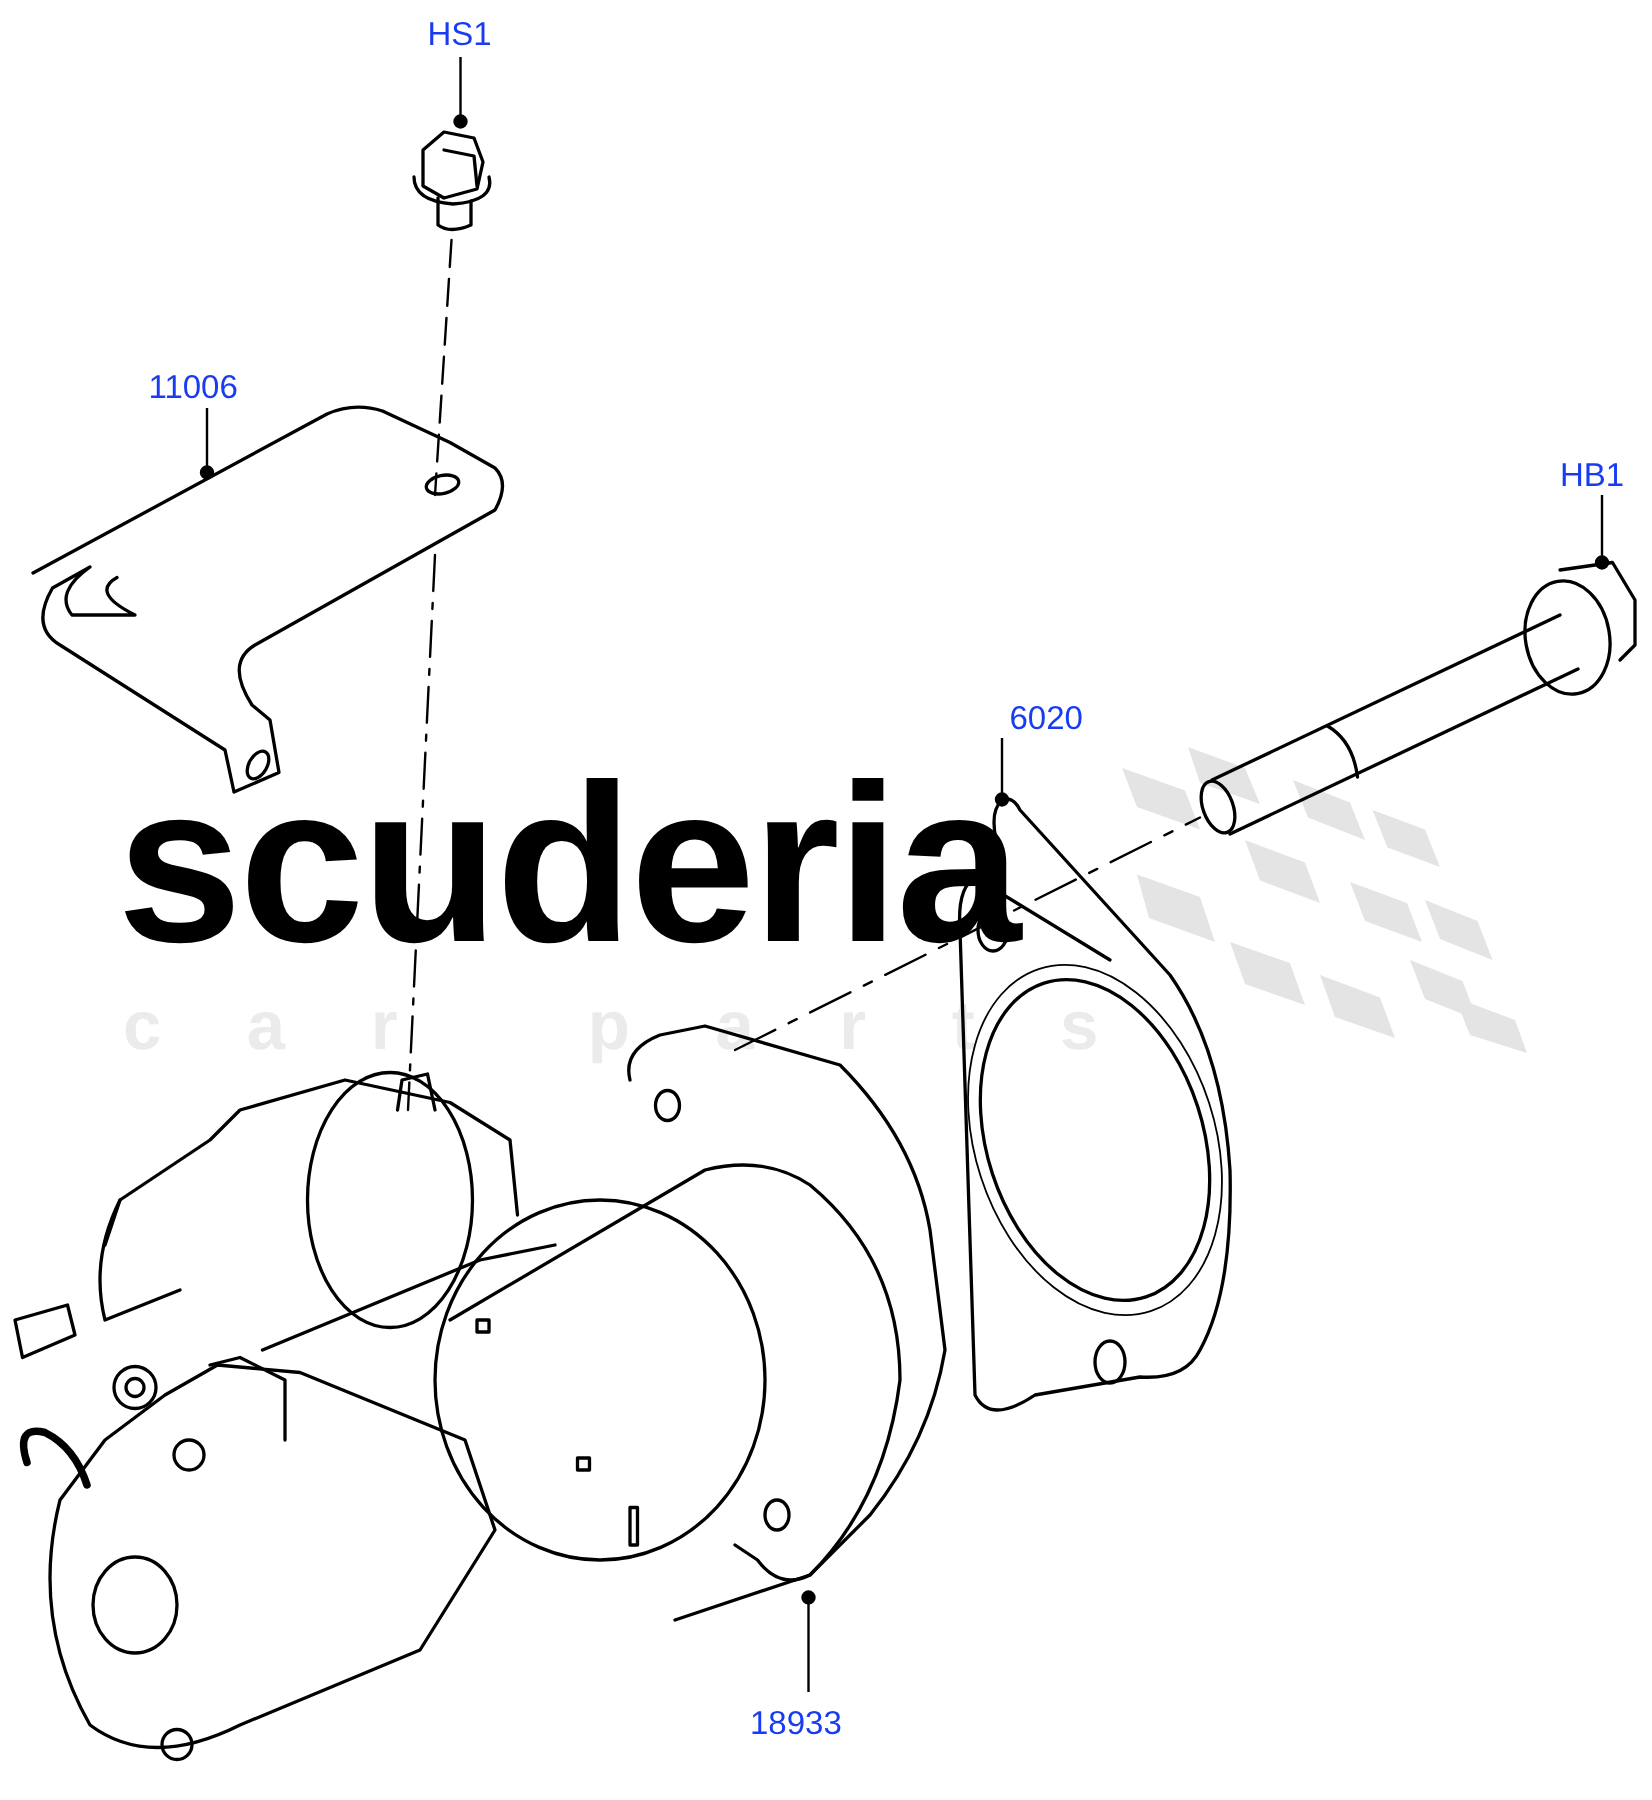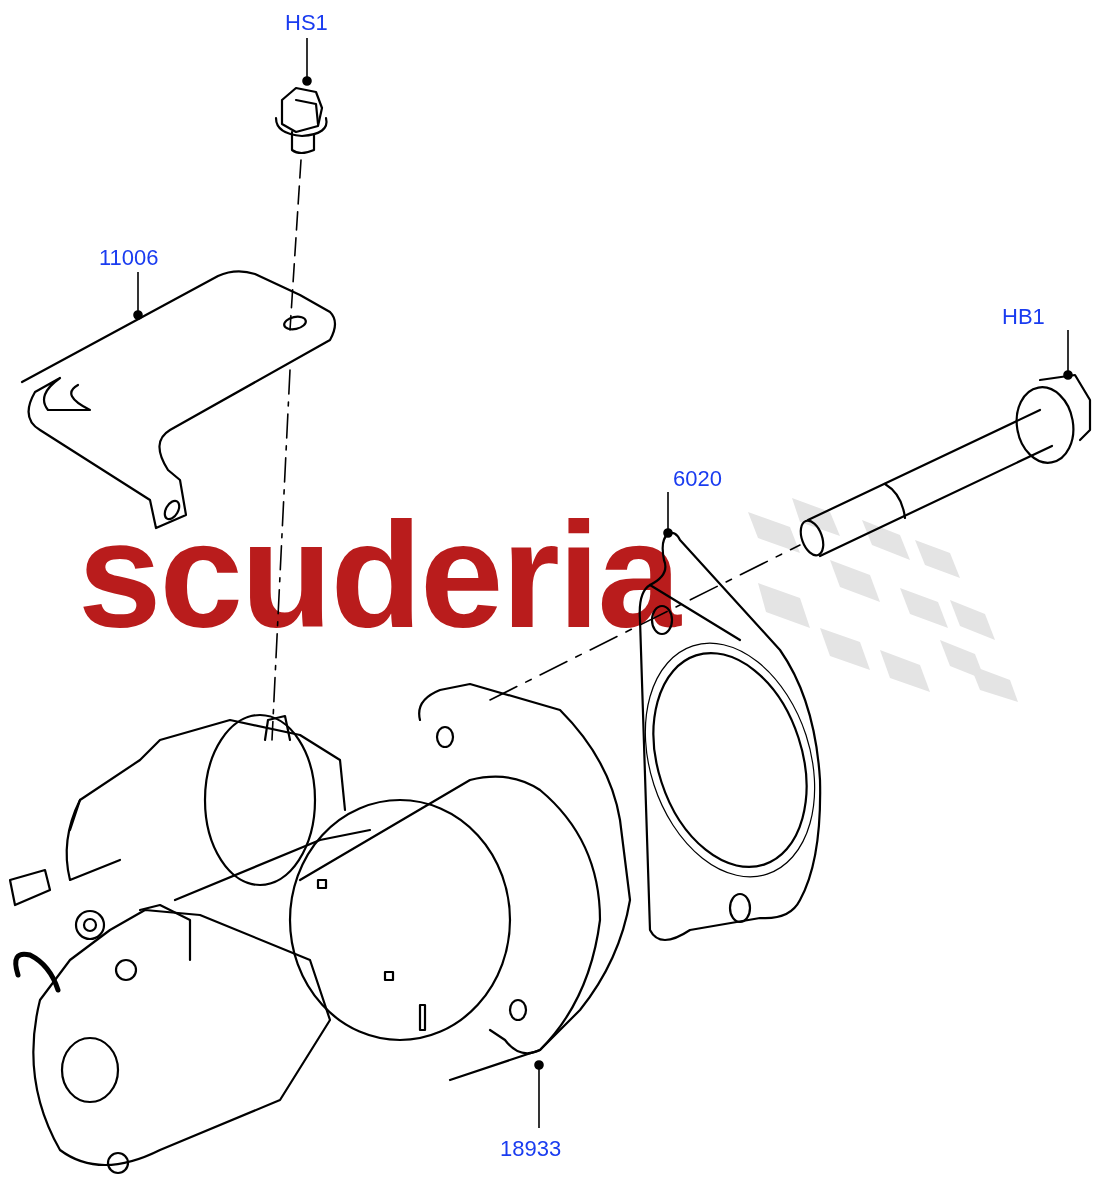--- a/index.html
+++ b/index.html
@@ -2,32 +2,33 @@
 <html><head>
 <meta charset="utf-8">
 <style>
   html, body { margin: 0; padding: 0; background: #ffffff; }
   body { width: 1101px; height: 1200px; position: relative; overflow: hidden;
          font-family: "Liberation Sans", sans-serif; }
   .canvas { position: absolute; left: 0; top: 0; width: 1101px; height: 1200px; }
   .callout { position: absolute; color: #1a3cf0; font-size: 22px; line-height: 22px;
              font-family: "Liberation Sans", sans-serif; white-space: nowrap; cursor: pointer; }
   .wm-main { position: absolute; left: 78px; top: 500px; font-size: 150px; font-weight: bold;
-             color: #b91c1c; letter-spacing: -2px; font-family: "Liberation Sans", sans-serif;
+             color: #000000; letter-spacing: -2px; font-family: "Liberation Sans", sans-serif;
              line-height: 150px; }
   .wm-sub { position: absolute; left: 82px; top: 660px; font-size: 46px; font-weight: bold;
             color: #ebebeb; letter-spacing: 57px; font-family: "Liberation Sans", sans-serif;
             line-height: 46px; }
 </style>
 </head>
 <body>
 
 <div class="canvas">
 
   <div class="wm-main">scuderia</div>
+  <div class="wm-sub">car parts</div>
 
   <svg width="1101" height="1200" viewBox="0 0 1101 1200" style="position:absolute;left:0;top:0">
 
     <g fill="#e4e4e4">
       <polygon points="748,512 790,527 800,553 758,538"></polygon>
       <polygon points="792,498 830,512 840,536 800,522"></polygon>
       <polygon points="862,520 900,535 910,560 872,545"></polygon>
       <polygon points="915,540 950,553 960,578 925,565"></polygon>
       <polygon points="758,583 800,598 810,628 766,612"></polygon>
       <polygon points="830,560 870,575 880,602 840,587"></polygon>
@@ -118,16 +119,16 @@
       <circle cx="1068" cy="375" r="4"></circle>
       <line x1="668" y1="492" x2="668" y2="532"></line>
       <circle cx="668" cy="533" r="4"></circle>
       <line x1="539" y1="1066" x2="539" y2="1128"></line>
       <circle cx="539" cy="1065" r="4"></circle>
     </g>
   </svg>
 
   <div class="callout" style="left:285px;top:12px;text-align:right;">HS1</div>
   <div class="callout" style="left:99px;top:247px;text-align:center;">11006</div>
-  <div class="callout" style="left:1002px;top:306px;">HB1</div>
+  <div class="callout" style="left:1040px;top:306px;">HB1</div>
   <div class="callout" style="left:673px;top:468px;">6020</div>
   <div class="callout" style="left:500px;top:1138px;">18933</div>
 </div>
 
 </body></html>

